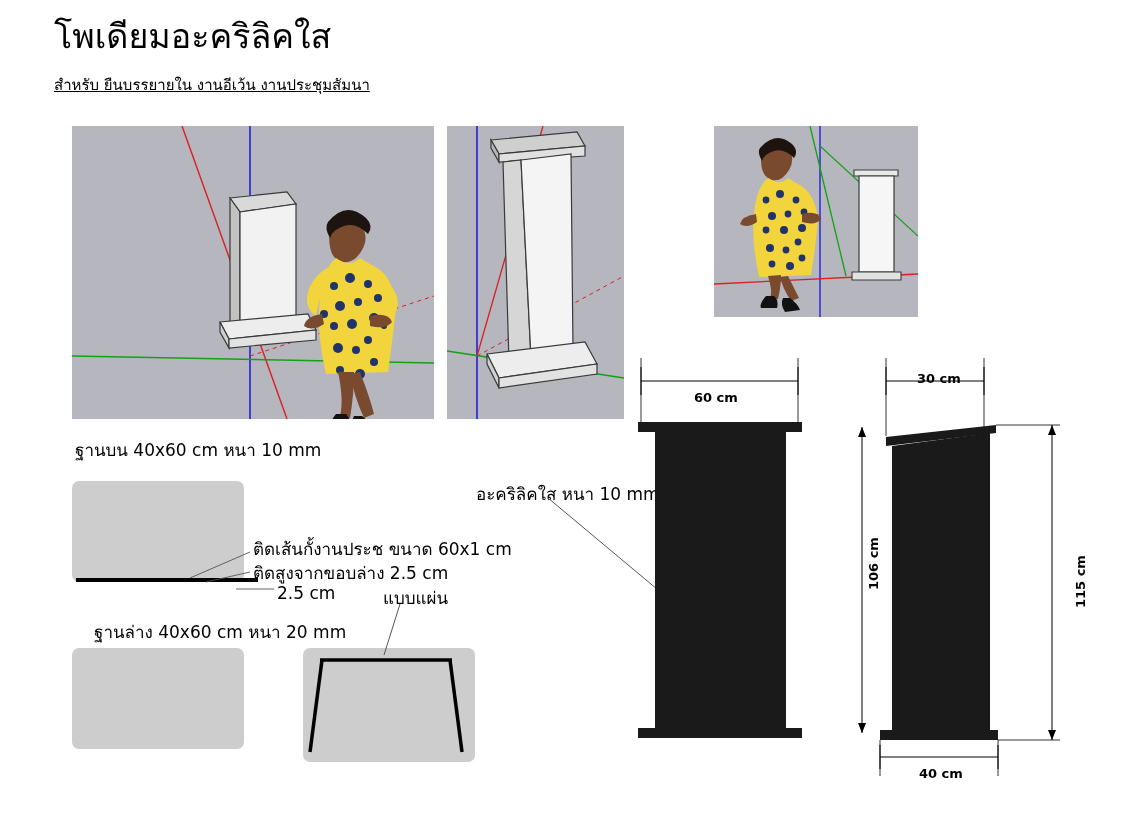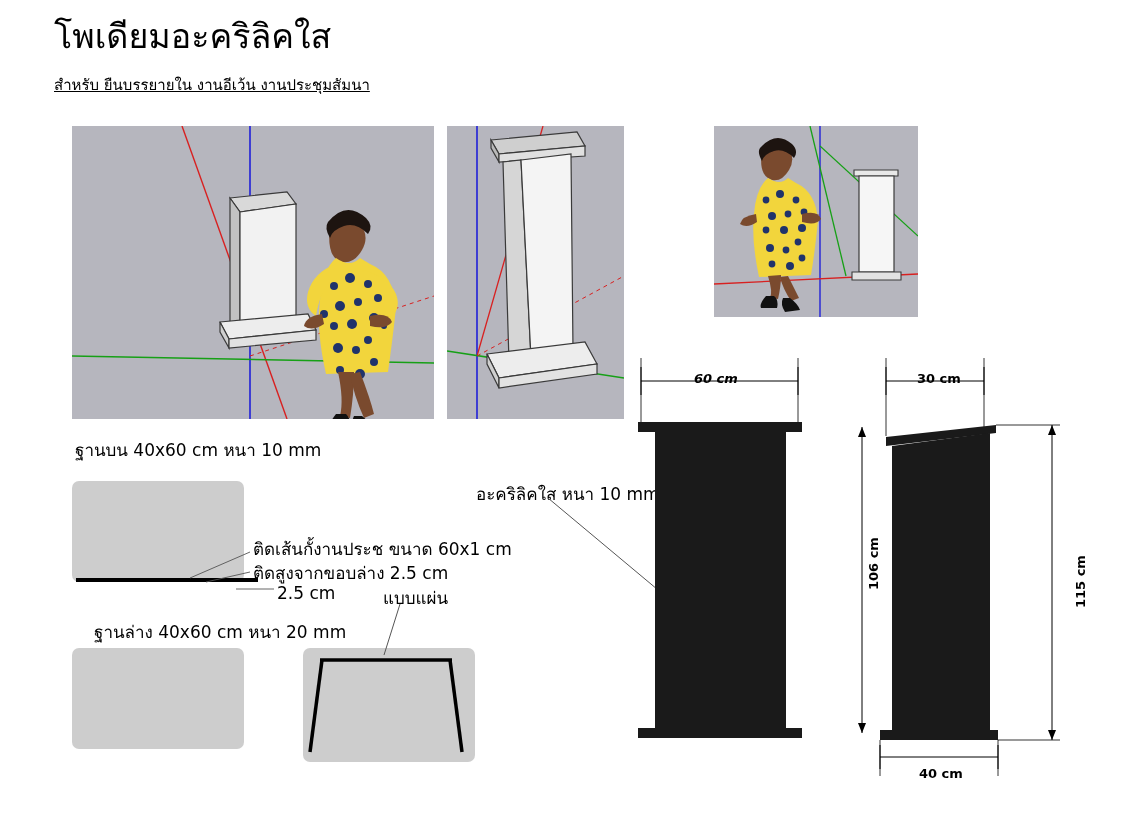--- a/index.html
+++ b/index.html
@@ -224,21 +224,21 @@
 <div class="note" style="left:277px; top:583px;">2.5 cm</div>
 
 <div class="note" style="left:75px; top:622px;margin-left:19px;">ฐานล่าง 40x60 cm หนา 20 mm</div>
 <div class="plate" id="plate-bottom"></div>
 
 <div class="note" style="left:383px; top:588px;text-align:right;">แบบแผ่น</div>
 <div class="plate" id="plate-panel"></div>
 
 <div class="note" style="left:476px; top:484px;">อะคริลิคใส หนา 10 mm</div>
 
-<div class="dim-label" style="left:694px; top:371px;font-style:italic;">60 cm</div>
+<div class="dim-label" style="left:694px; top:390px;">60 cm</div>
 <div class="dim-label" style="left:917px; top:371px;">30 cm</div>
 <div class="dim-label vert" style="left:866px; top:590px;">106 cm</div>
 <div class="dim-label vert" style="left:1073px; top:608px;">115 cm</div>
 <div class="dim-label" style="left:919px; top:766px;">40 cm</div>
 
 <svg class="overlay">
 
   <polyline points="320,660 452,660" stroke="#000" stroke-width="3.5" fill="none"></polyline>
   <polyline points="322,660 310,752" stroke="#000" stroke-width="3.5" fill="none"></polyline>
   <polyline points="450,660 462,752" stroke="#000" stroke-width="3.5" fill="none"></polyline>

